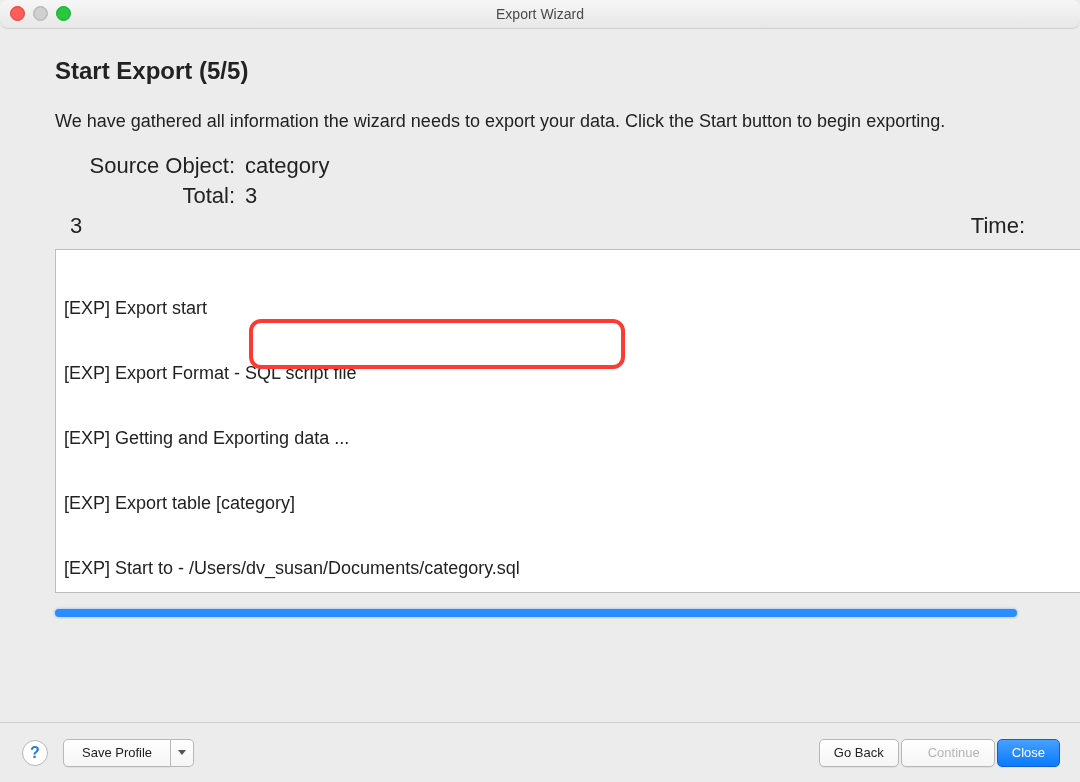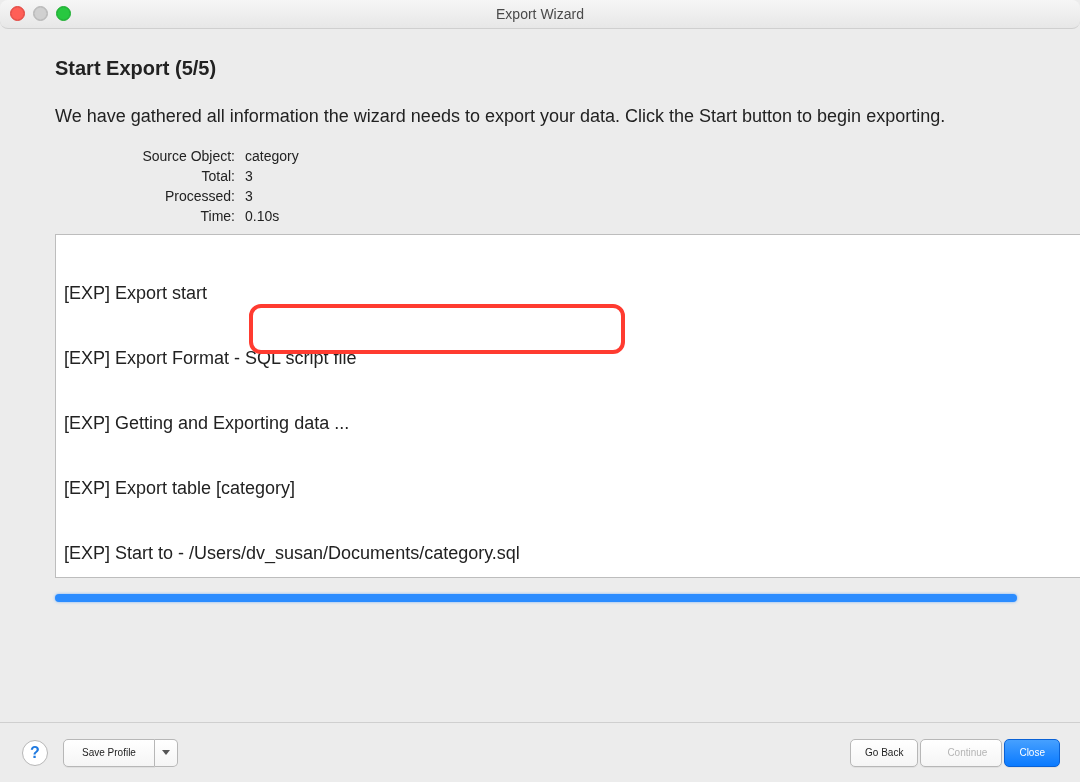--- a/index.html
+++ b/index.html
@@ -44,37 +44,37 @@
   .dot.gray   { background:#d0d0d0; border:1px solid #b7b7b7;}
   .dot.green  { background:#28c840; border:1px solid #1faf33;}
 
   .content {
     box-sizing: border-box;
     padding: 28px 55px 0 55px;
   }
 
   .heading {
     font-weight: 700;
-    font-size: 20px;
+    font-size: 24px;
     margin: 0 0 24px 0;
   }
 
   .intro {
     font-size: 18px;
     line-height: 1.35;
     margin-bottom: 20px;
     max-width: 940px;
   }
 
   .summary {
     display: grid;
     grid-template-columns: 165px auto;
     column-gap: 10px;
     row-gap: 4px;
-    font-size: 14px;
+    font-size: 22px;
     margin-left: 15px;
     margin-bottom: 10px;
   }
   .summary .label { text-align: right; }
 
   .log-wrap {
     position: relative;
   }
   .log {
     box-sizing: border-box;
@@ -139,21 +139,21 @@
 
   .btn {
     display: flex;
     align-items: center;
     justify-content: center;
     height: 26px;
     padding: 0 14px;
     border: 1px solid #b7b7b7;
     border-radius: 5px;
     background: linear-gradient(#ffffff,#f5f5f5);
-    font-size: 10px;
+    font-size: 13px;
     cursor: pointer;
     box-shadow: 0 1px 0 rgba(0,0,0,.05);
   }
   .btn.disabled {
     color: #b5b5b5;
     cursor: default;
     padding-left: 26px;
   }
   .btn.primary {
     background: linear-gradient(#46a0ff,#0a7aff);
@@ -199,24 +199,22 @@
 
   <div class="heading">Start Export (5/5)</div>
 
   <div class="intro">We have gathered all information the wizard needs to export your data. Click the Start button to begin exporting.</div>
 
   <div class="summary">
     <span class="label">Source Object:</span>
     <span>category</span>
     <span class="label">Total:</span>
     <span>3</span>
-    <span class="label">Processed:</span>
     <span>3</span>
     <span class="label">Time:</span>
-    <span>0.10s</span>
   </div>
 
   <div class="log-wrap">
     <div class="log">
       <div>[EXP] Export start</div>
       <div>[EXP] Export Format - SQL script file</div>
       <div>[EXP] Getting and Exporting data ...</div>
       <div>[EXP] Export table [category]</div>
       <div>[EXP] Start to - /Users/dv_susan/Documents/category.sql</div>
       

